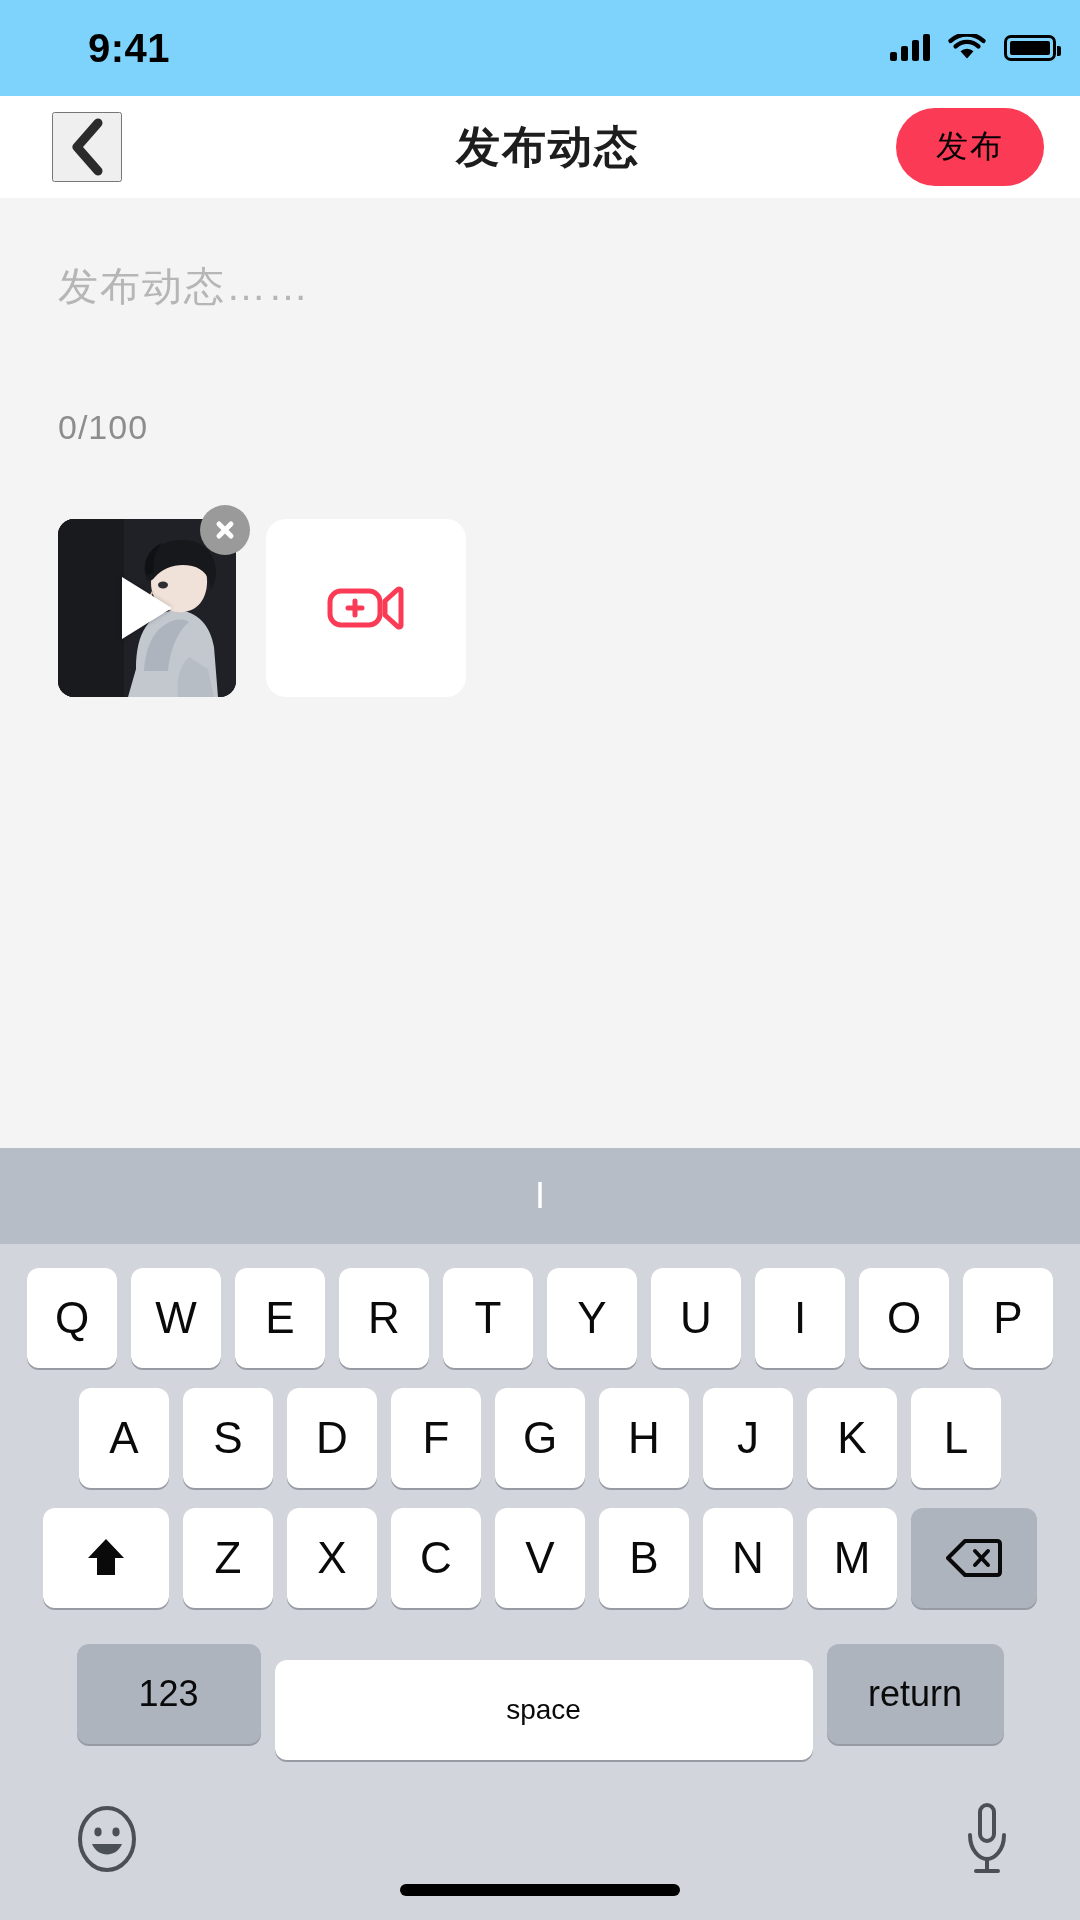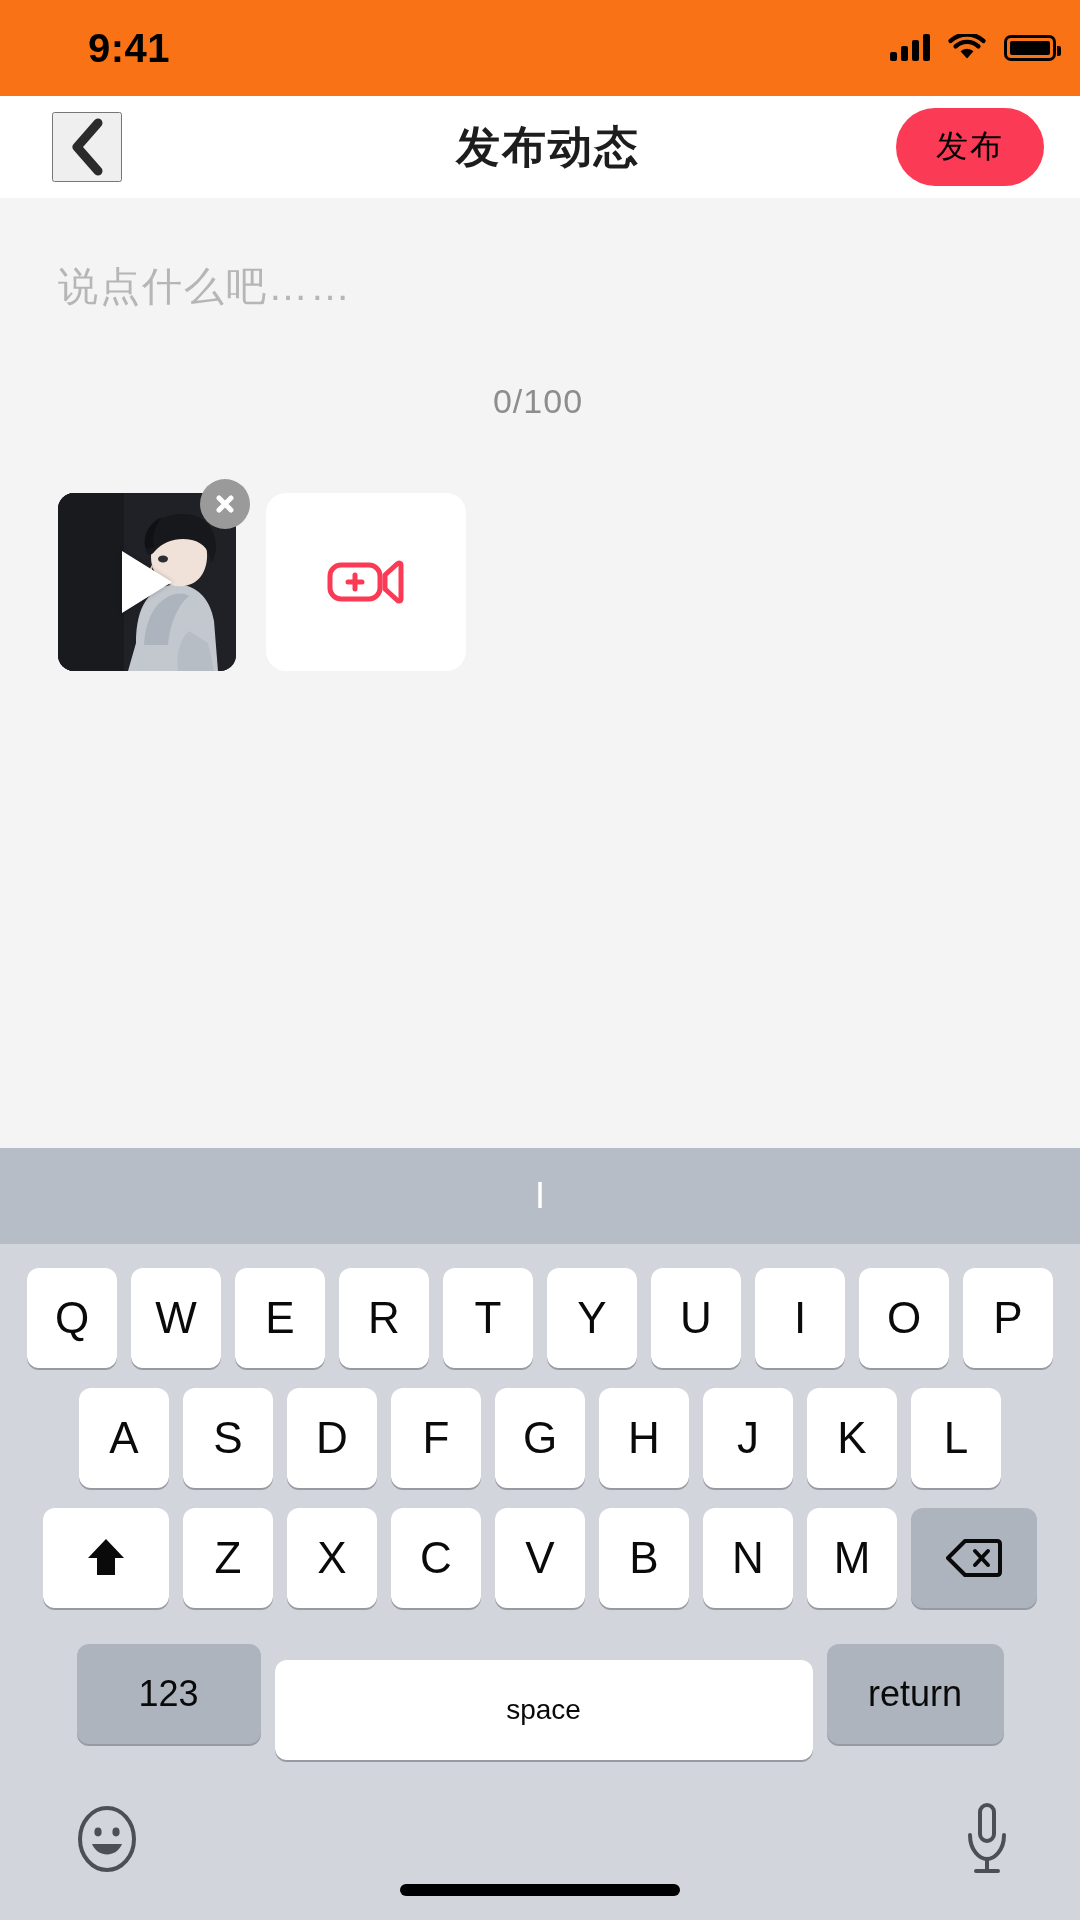--- a/index.html
+++ b/index.html
@@ -6,21 +6,21 @@
   html, body {
     width:1080px; height:1920px;
     font-family:"Liberation Sans","DejaVu Sans",sans-serif;
     background:#f4f4f4;
     overflow:hidden;
   }
   .phone { position:relative; width:1080px; height:1920px; display:flex; flex-direction:column; background:#f4f4f4; }
 
   
   .statusbar {
-    height:96px; background:#f97316; flex:0 0 96px;
+    height:96px; background:#7dd3fc; flex:0 0 96px;
     display:flex; align-items:center; justify-content:space-between;
     padding:0 24px 0 88px;
     gap:9px;
   }
   .status-time { font-size:40px; font-weight:700; color:#000; letter-spacing:.5px; }
   .status-icons { display:flex; align-items:center; gap:18px; }
   .sig { display:flex; align-items:flex-end; gap:4px; height:26px; }
   .sig i { display:block; width:7px; background:#000; border-radius:2px; }
   .sig i:nth-child(1){ height:9px; }
   .sig i:nth-child(2){ height:15px; }
@@ -44,21 +44,21 @@
   .publish-btn {
     margin-left:auto; position:relative; z-index:2;
     background:#fb3a56; color:#000000; border:none;
     font-size:32px; font-family:inherit; font-weight:500;
     padding:17px 40px; border-radius:42px; letter-spacing:2px;
   }
 
   
   .composer { flex:1 1 auto; background:#f4f4f4; padding:62px 58px 0 58px; display:flex; flex-direction:column; min-height:0; }
   .placeholder { font-size:40px; color:#b6b6b6; letter-spacing:2px; line-height:1.3; }
-  .counter-row { display:flex; justify-content:center; margin-top:70px; padding-right:4px; }
+  .counter-row { display:flex; justify-content:flex-start; margin-top:96px; padding-right:4px; }
   .counter { font-size:34px; color:#8d8d8d; letter-spacing:1px; }
 
   
   .media-row { display:flex; gap:30px; margin-top:72px; }
   .media-item { position:relative; width:178px; height:178px; }
   .thumb {
     width:178px; height:178px; border-radius:16px; overflow:hidden;
     background:#25272c; position:relative;
   }
   .thumb svg { display:block; width:100%; height:100%; }
@@ -142,21 +142,21 @@
     <button class="back-btn">
       <svg width="34" height="58" viewBox="0 0 34 58">
         <path d="M28 5 L7 29 L28 53" stroke="#2b2b2b" stroke-width="9" fill="none" stroke-linecap="round" stroke-linejoin="round"></path>
       </svg>
     </button>
     <div class="nav-title">发布动态</div>
     <button class="publish-btn">发布</button>
   </div>
 
   <div class="composer">
-    <div class="placeholder">说点什么吧……</div>
+    <div class="placeholder">发布动态……</div>
 
     <div class="counter-row">
       <span class="counter">0/100</span>
     </div>
 
     <div class="media-row">
 
       <div class="media-item">
         <div class="thumb">
           <svg viewBox="0 0 178 178" preserveAspectRatio="xMidYMid slice">

